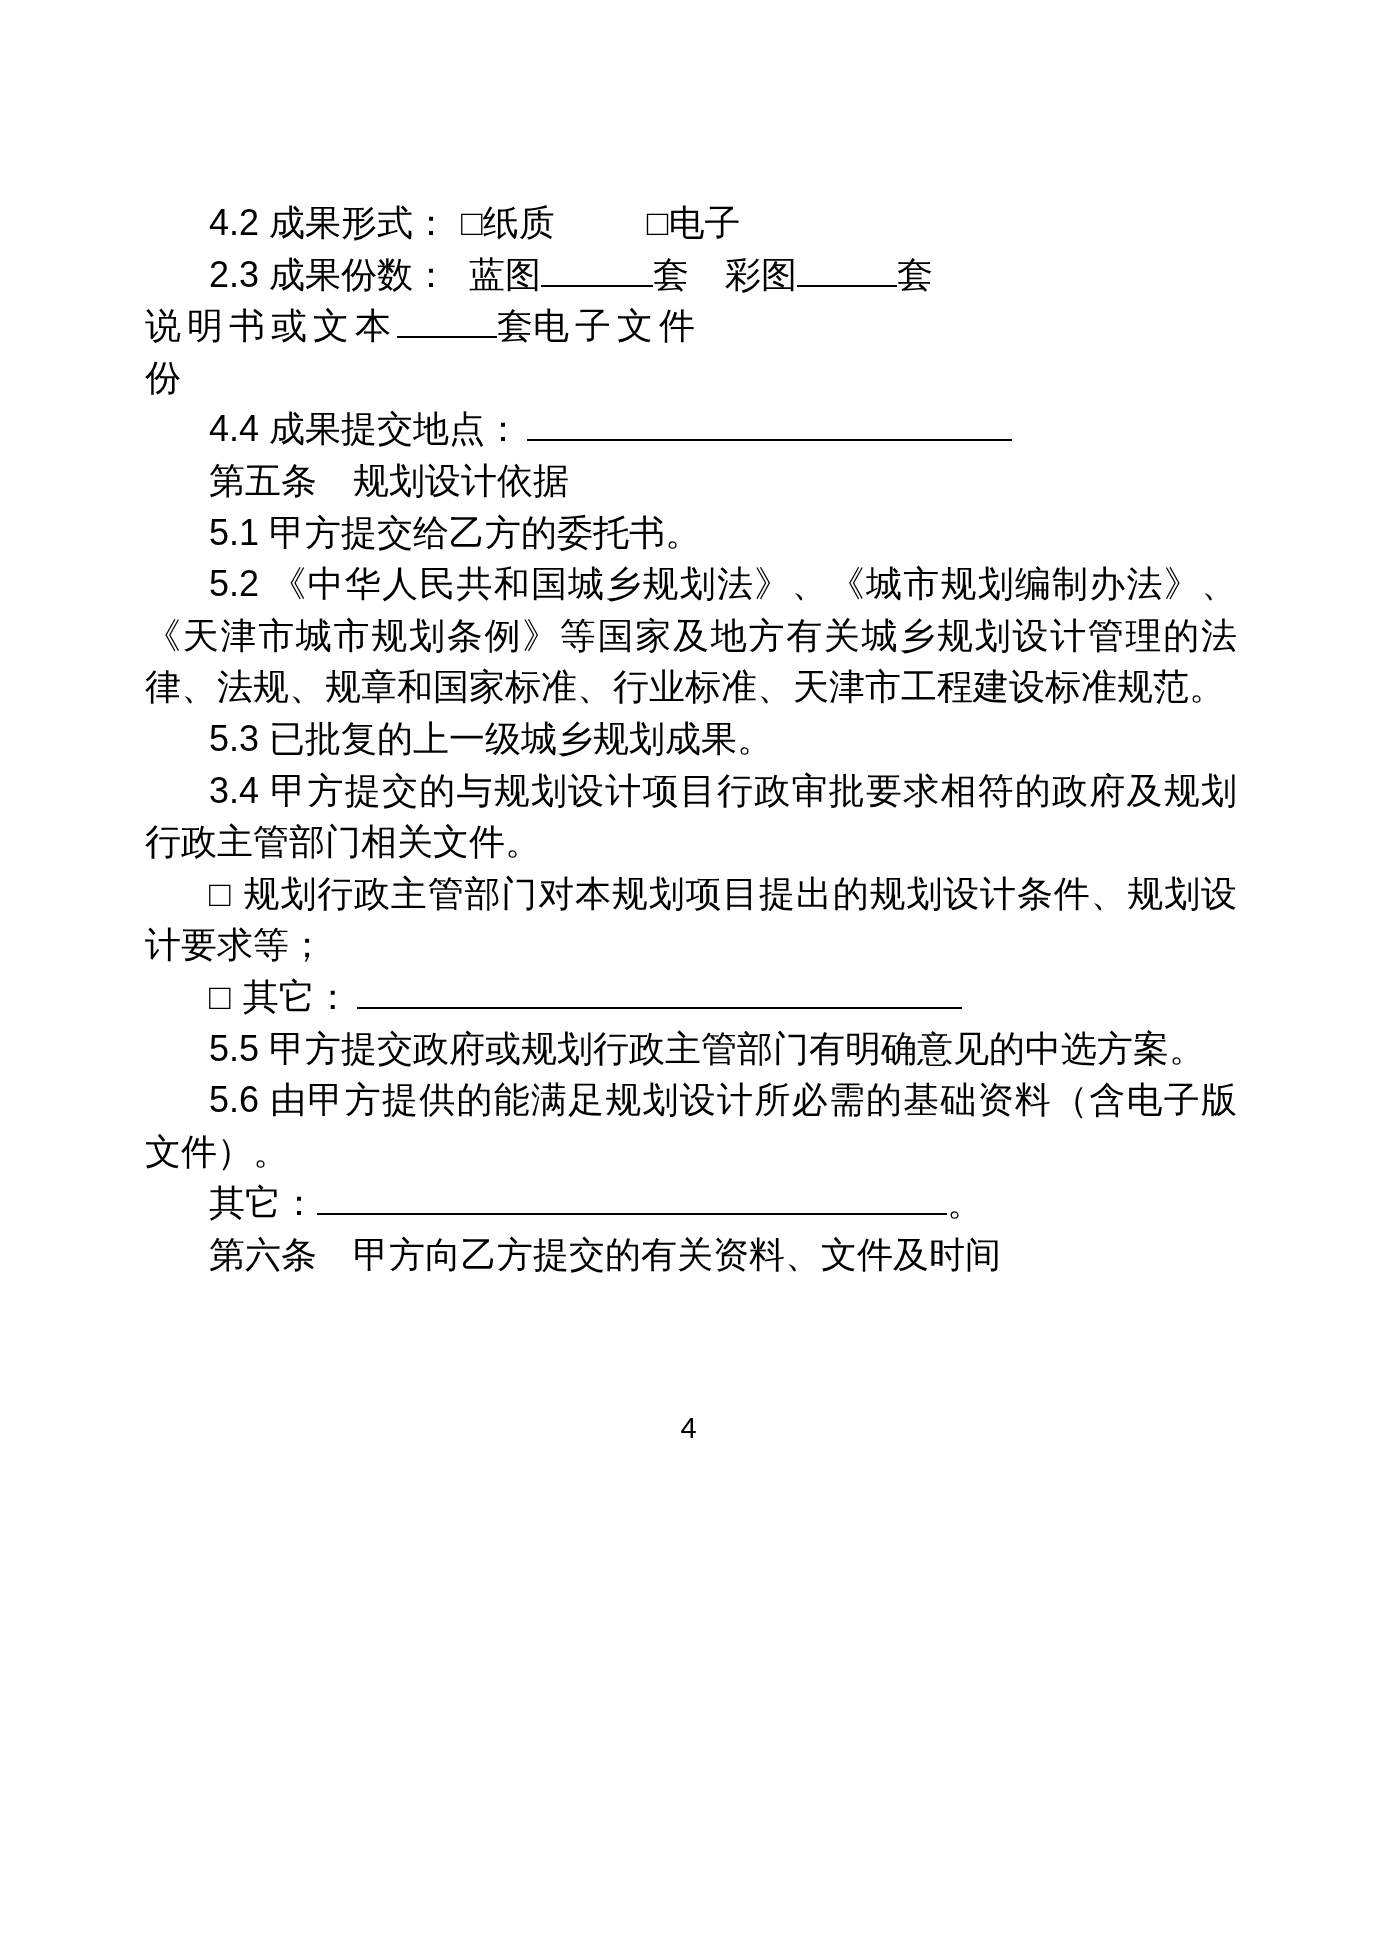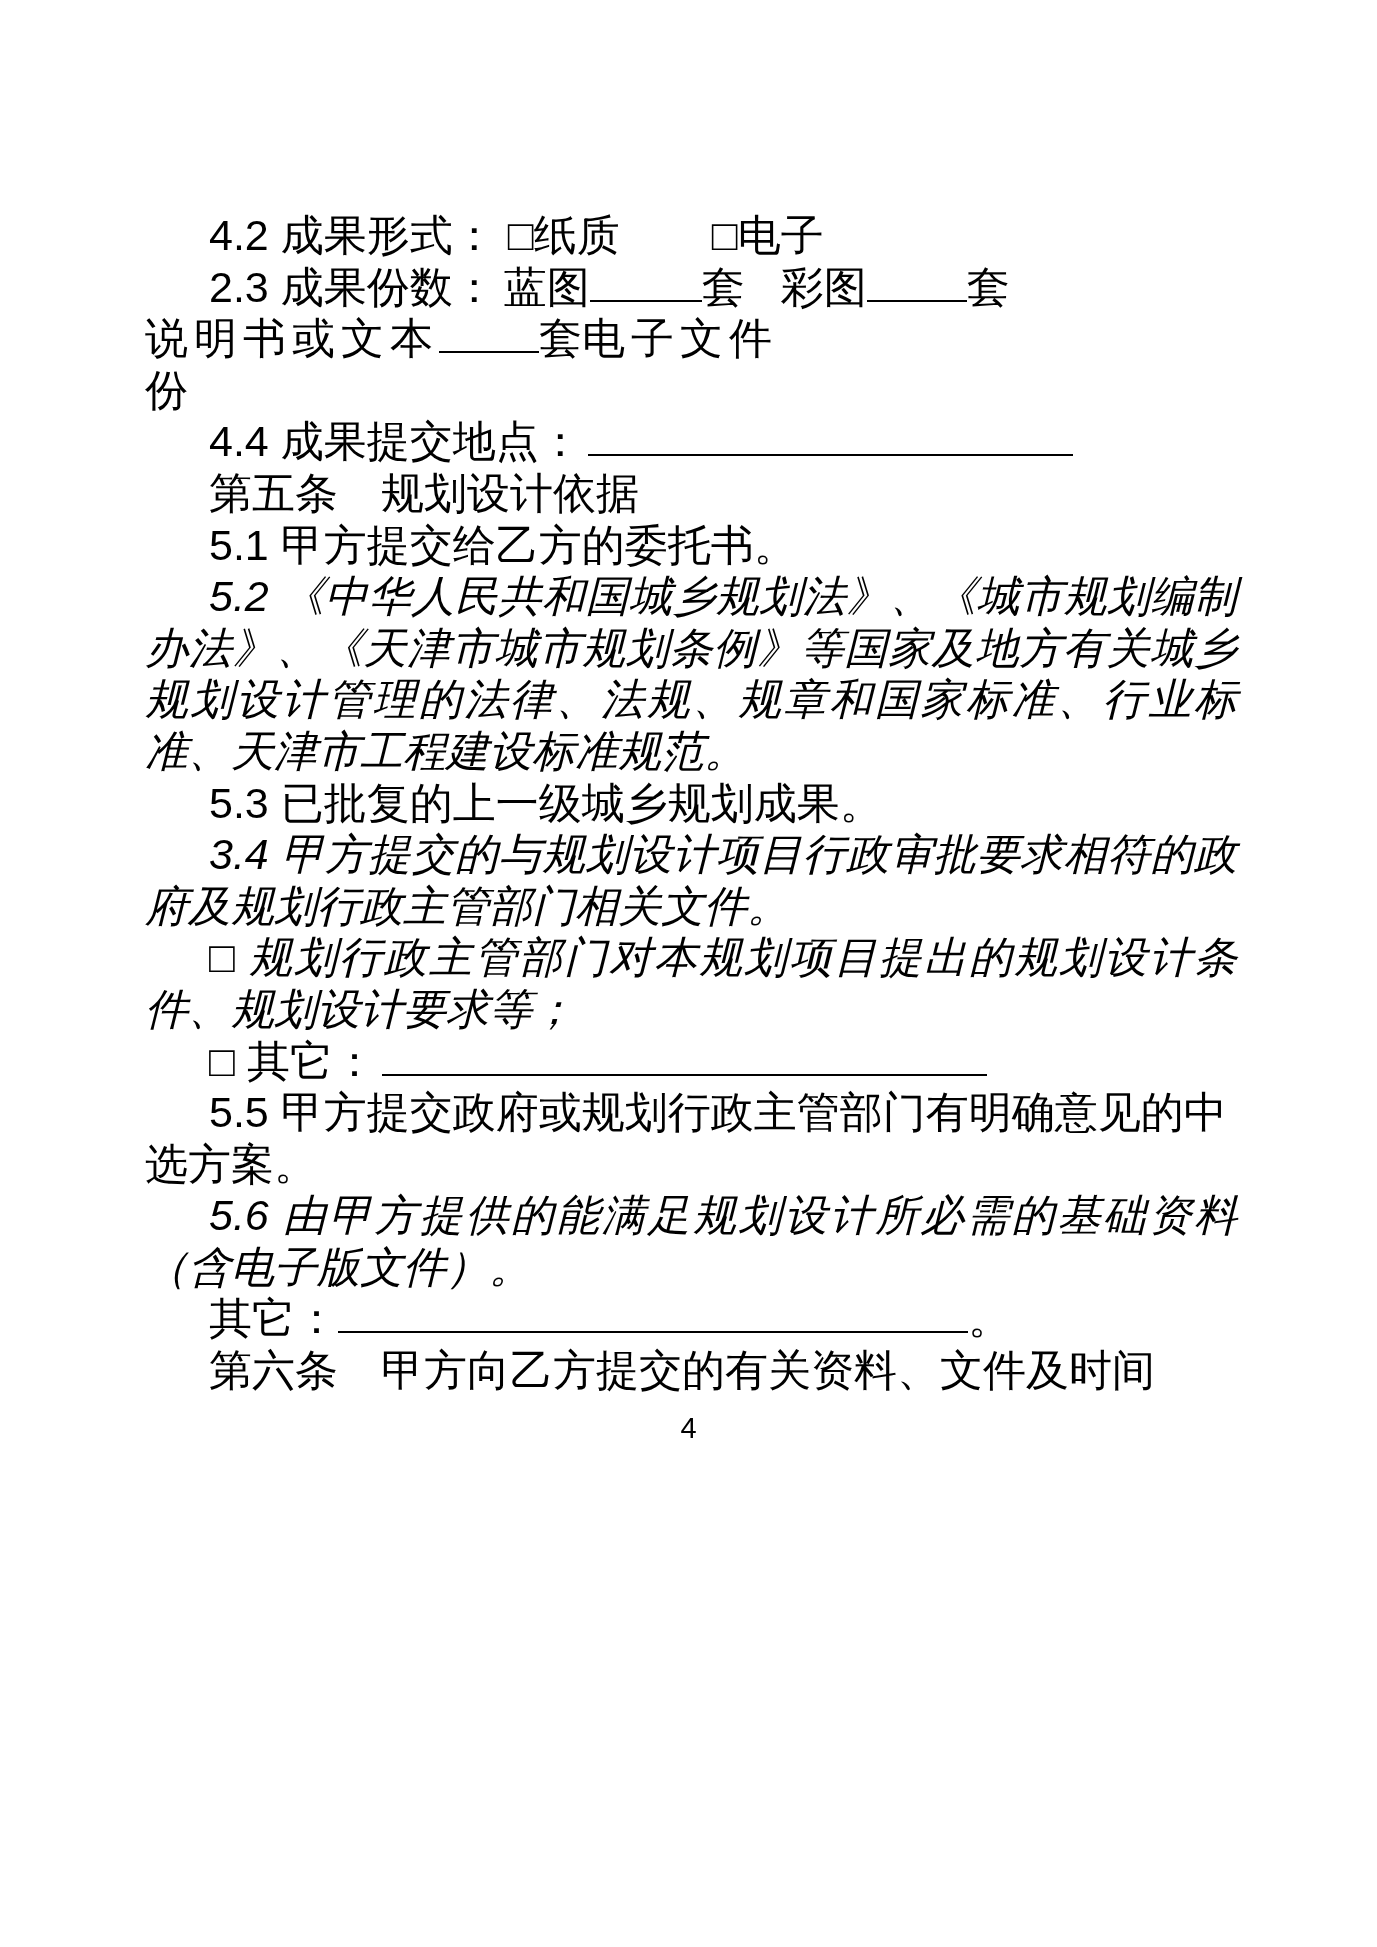--- a/index.html
+++ b/index.html
@@ -9,28 +9,28 @@
     width:1377px;
     height:1947px;
     background:#ffffff;
     overflow:hidden;
     font-family:"Liberation Sans","DejaVu Sans",sans-serif;
     color:#000000;
   }
   .doc{
     position:absolute;
     left:145px;
-    top:210px;
+    top:197px;
     width:1092px;
-    font-size:43px;
+    font-size:36px;
     line-height:51.6px;
   }
   .doc p{margin:0;padding:0;}
   .ind{text-indent:64px;}
-  .jst{text-align:justify;font-style:italic;}
+  .jst{text-align:justify;}
   .cont{padding-left:272px;}
   .blank{
     display:inline-block;
     height:4px;
     border-bottom:2px solid #000000;
     vertical-align:baseline;
   }
   .sp{letter-spacing:6px;}
   .ml12{margin-left:12px;}
   .pageno{
@@ -46,21 +46,21 @@
 <body>
 
 <div class="page">
   <div class="doc">
 
     <p class="ind">
       <span>4.2 成果形式：</span><span class="ml12">□</span><span>纸质</span><span style="margin-left:92px">□</span><span>电子</span>
     </p>
 
     <p class="ind">
-      <span>2.3 成果份数：</span><span style="margin-left:8px">蓝图</span><span class="blank" style="width:112px"></span><span>套</span><span style="margin-left:36px">彩图</span><span class="blank" style="width:100px"></span><span>套</span>
+      <span>2.3 成果份数：</span><span style="margin-left:20px">蓝图</span><span class="blank" style="width:112px"></span><span>套</span><span style="margin-left:36px">彩图</span><span class="blank" style="width:100px"></span><span>套</span>
     </p>
 
     <p class="cont">
       <span class="sp">说明书或文本</span><span class="blank" style="width:100px"></span><span>套</span><span class="sp" style="">电子文件</span>
     </p>
 
     <p>
       <span>份</span>
     </p>
 

